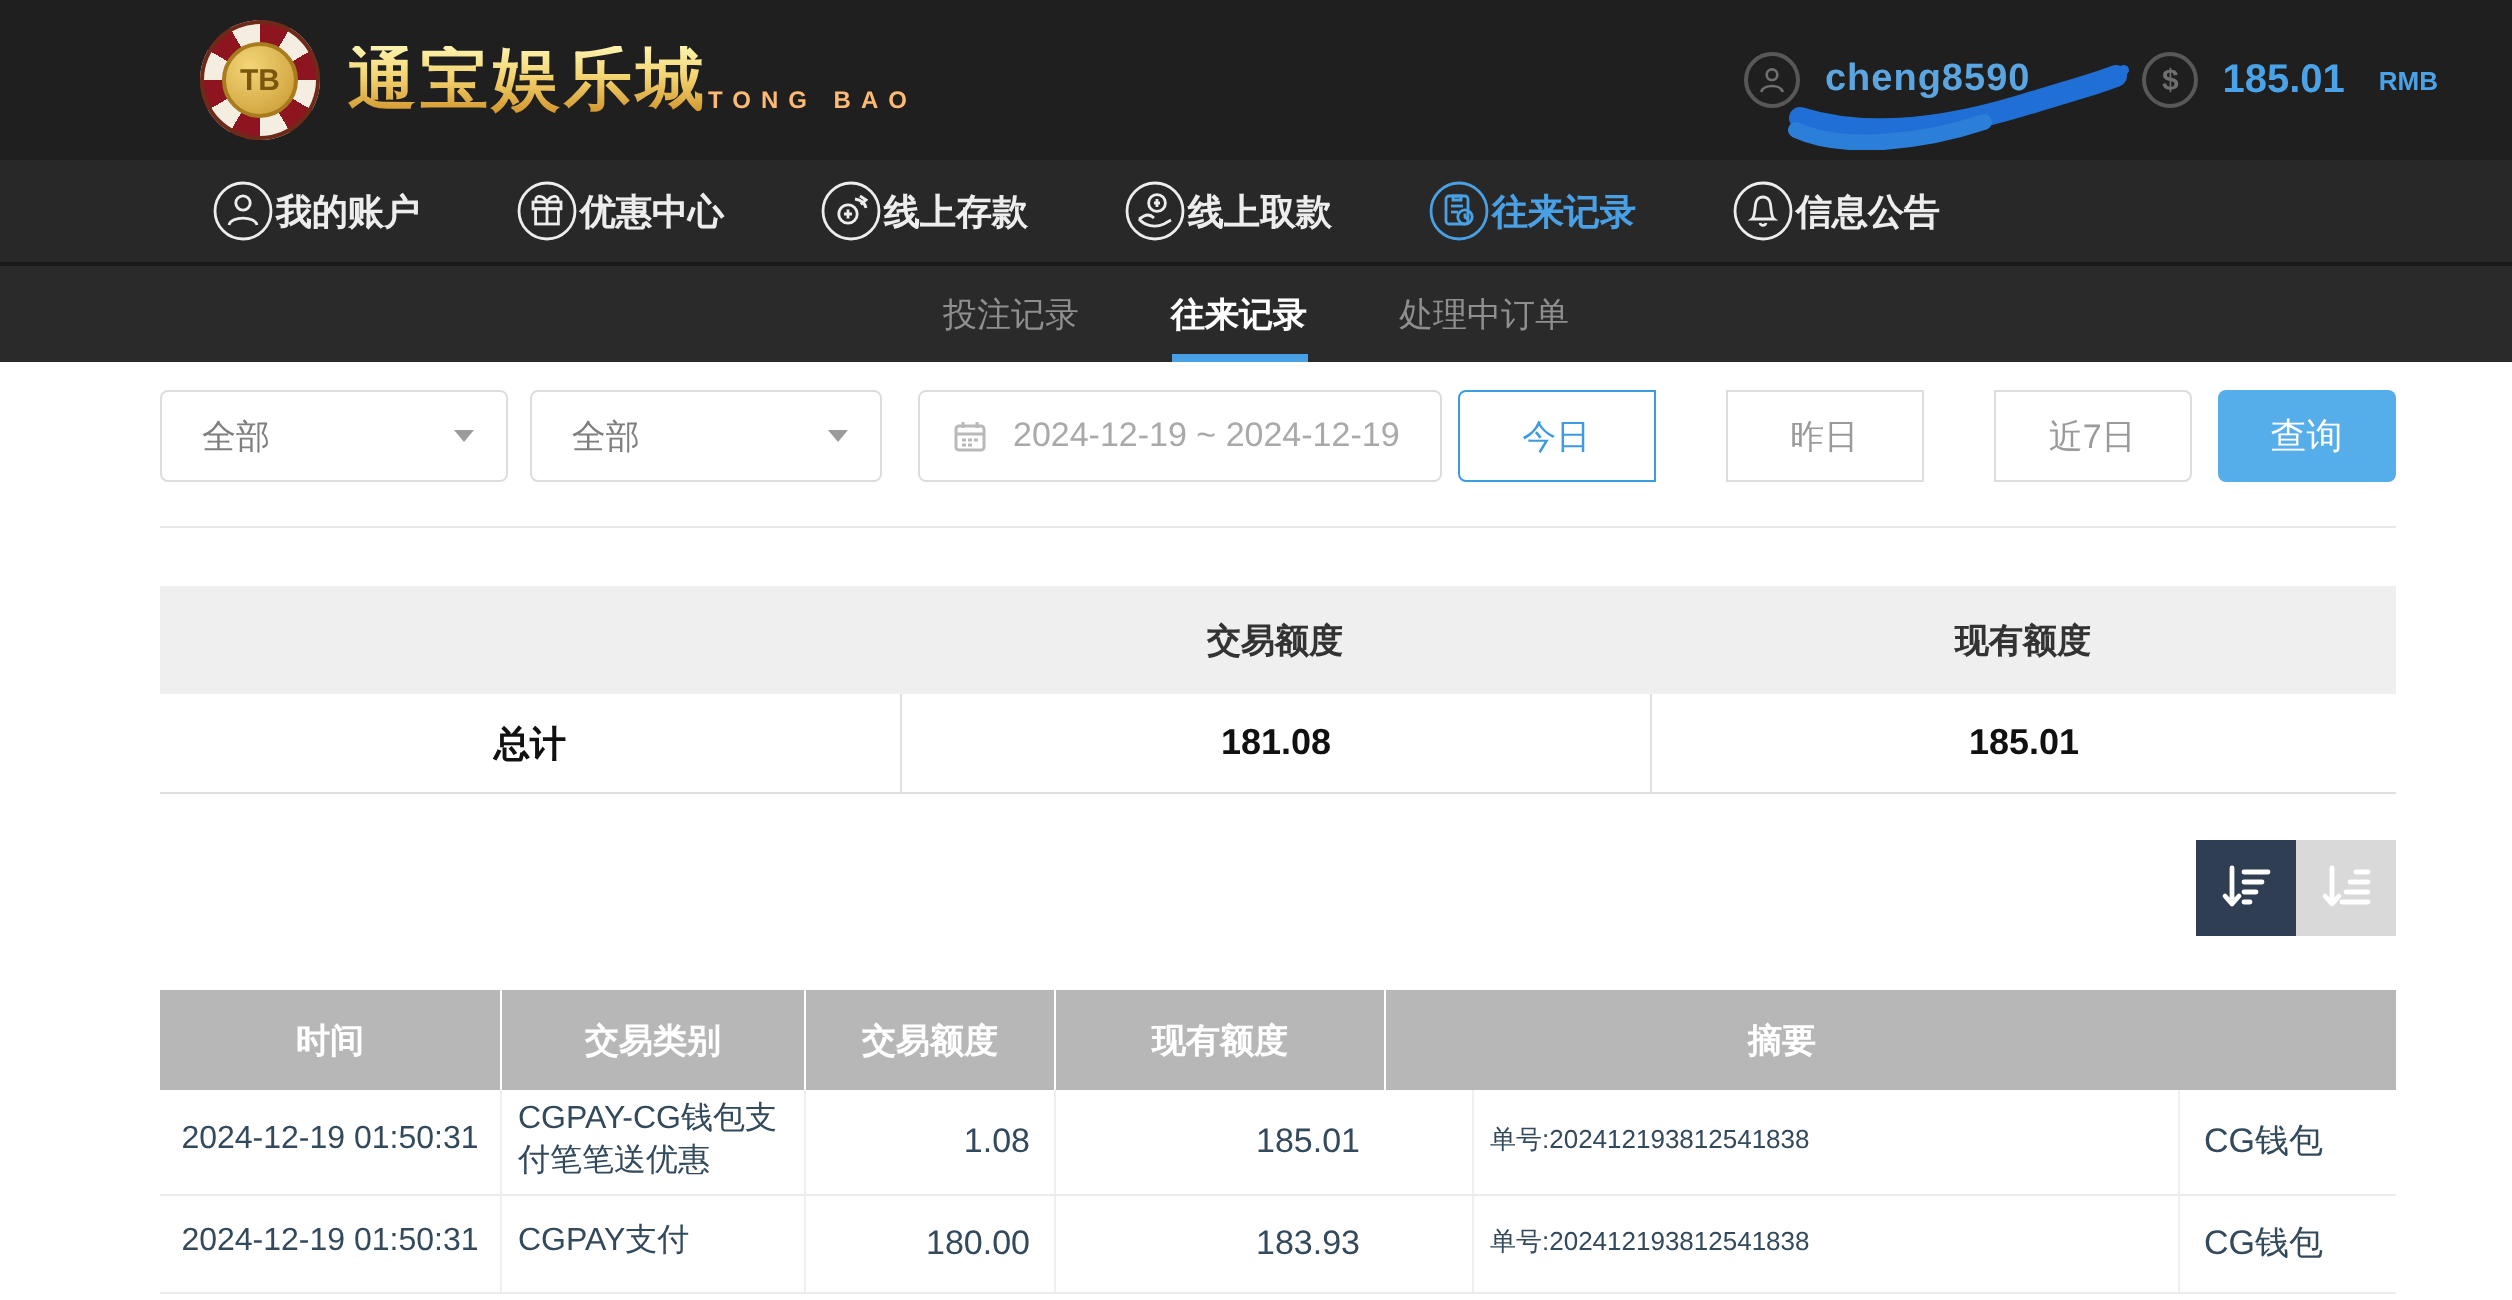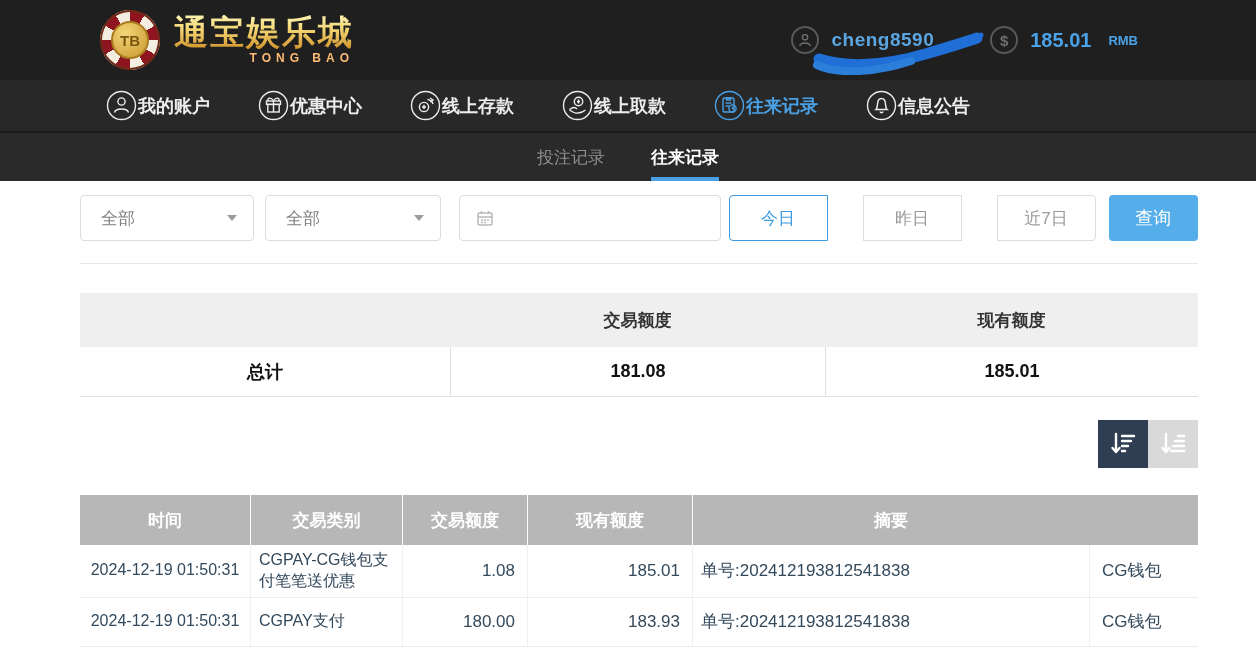--- a/index.html
+++ b/index.html
@@ -1,31 +1,31 @@
 <!DOCTYPE html>
 <html><head>
 <meta charset="utf-8">
 <style>
   * { margin:0; padding:0; box-sizing:border-box; }
   html,body { width:1256px; height:650px; overflow:hidden; background:#fff;
     font-family:"Liberation Sans", sans-serif; }
 
   
-  .topbar { height:80px; background:#1f1f1f; display:flex; align-items:center; padding:0 118px 0 100px; }
+  .topbar { height:80px; background:#1f1f1f; display:flex; align-items:center; padding:0 37px 0 100px; }
   .logo { display:flex; align-items:center; gap:14px; cursor:pointer; }
   .chip { width:60px; height:60px; border-radius:50%; position:relative; flex:0 0 auto;
     background:conic-gradient(#8e1520 0 30deg,#f3ede2 30deg 60deg,#8e1520 60deg 90deg,#f3ede2 90deg 120deg,
     #8e1520 120deg 150deg,#f3ede2 150deg 180deg,#8e1520 180deg 210deg,#f3ede2 210deg 240deg,
     #8e1520 240deg 270deg,#f3ede2 270deg 300deg,#8e1520 300deg 330deg,#f3ede2 330deg 360deg);
     box-shadow:0 0 0 2px #6e2a18 inset; }
   .chip-core { position:absolute; left:50%; top:50%; transform:translate(-50%,-50%);
     width:38px; height:38px; border-radius:50%; background:radial-gradient(circle at 35% 30%,#f2d678,#c9972f);
     border:2px solid #a87b1e; display:flex; align-items:center; justify-content:center;
     color:#7a560e; font-weight:bold; font-size:15px; }
-  .brand-text { display:flex; flex-direction:column; }
+  .brand-text { display:flex; }
   .brand-name { font-size:34px; font-weight:bold; letter-spacing:2px; line-height:1;
     background:linear-gradient(180deg,#fdf3b0 0%,#f3d470 45%,#d1942c 100%);
     -webkit-background-clip:text; background-clip:text; -webkit-text-fill-color:transparent; color:#e9c95f; }
   .brand-en { align-self:flex-end; font-size:12px; font-weight:bold; letter-spacing:5px; color:#fdba74; margin-top:2px; }
 
   .topbar-right { margin-left:auto; display:flex; align-items:center; gap:56px; }
   .circle-icon { width:28px; height:28px; border-radius:50%; border:2px solid #585858;
     display:flex; align-items:center; justify-content:center; color:#6f6f6f; flex:0 0 auto; }
   .user-box, .wallet-box { display:flex; align-items:center; gap:12px; cursor:pointer; }
   .username-wrap { position:relative; }
@@ -95,21 +95,21 @@
   .rec-head { display:grid; grid-template-columns:170px 152px 125px 165px 1fr 109px; height:50px; background:#b7b7b7; }
   .rec-head .cell { display:flex; align-items:center; justify-content:center;
     color:#fff; font-size:17px; font-weight:bold; }
   .rec-head .cell + .cell { border-left:1px solid #fdfdfd; }
   .rec-row { display:grid; grid-template-columns:170px 152px 125px 165px 1fr 109px; min-height:49px;
     border-bottom:1px solid #ececec; }
   .rec-row .cell { display:flex; align-items:center; color:#33495c; font-size:16px; padding:5px 8px; line-height:1.3; }
   .rec-row .cell + .cell { border-left:1px solid #efefef; }
   .rec-row .c-time { justify-content:center; padding:5px 2px; }
   .rec-row .c-amount, .rec-row .c-balance { justify-content:flex-end; padding-right:12px; font-size:17px; }
-  .rec-row .c-summary { font-size:17px; }
+  .rec-row .c-summary { font-size:13px;margin-left:44px; }
   .rec-row .c-remark { padding-left:12px; font-size:17px; }
 </style>
 </head>
 <body>
 
 <div class="topbar">
   <div class="logo">
     <div class="chip">
       <div class="chip-core">TB</div>
     </div>
@@ -219,20 +219,23 @@
     <span>信息公告</span>
   </div>
 </div>
 
 <div class="subtabs">
   <div class="subtab">
     <span>投注记录</span>
   </div>
   <div class="subtab active">
     <span>往来记录</span>
+  </div>
+  <div class="subtab">
+    <span>处理中订单</span>
   </div>
 </div>
 
 <div class="content">
 
   <div class="filter-row">
     <div class="select">
       <span>全部</span>
       <span class="caret"></span>
     </div>
@@ -245,20 +248,21 @@
         <rect x="2" y="4" width="14" height="12" rx="1.5"></rect>
           <line x1="2" y1="8" x2="16" y2="8"></line>
         <line x1="5.5" y1="2" x2="5.5" y2="5"></line>
           <line x1="12.5" y1="2" x2="12.5" y2="5"></line>
         <line x1="5" y1="11" x2="7" y2="11"></line>
           <line x1="8" y1="11" x2="10" y2="11"></line>
           <line x1="11" y1="11" x2="13" y2="11"></line>
         <line x1="5" y1="13.5" x2="7" y2="13.5"></line>
           <line x1="8" y1="13.5" x2="10" y2="13.5"></line>
       </svg>
+      <span>2024-12-19 ~ 2024-12-19</span>
     </div>
     <div class="quick-group">
       <button class="quick-btn active">今日</button>
       <button class="quick-btn">昨日</button>
       <button class="quick-btn">近7日</button>
     </div>
     <button class="search-btn">查询</button>
   </div>
 
   <div class="divider"></div>

